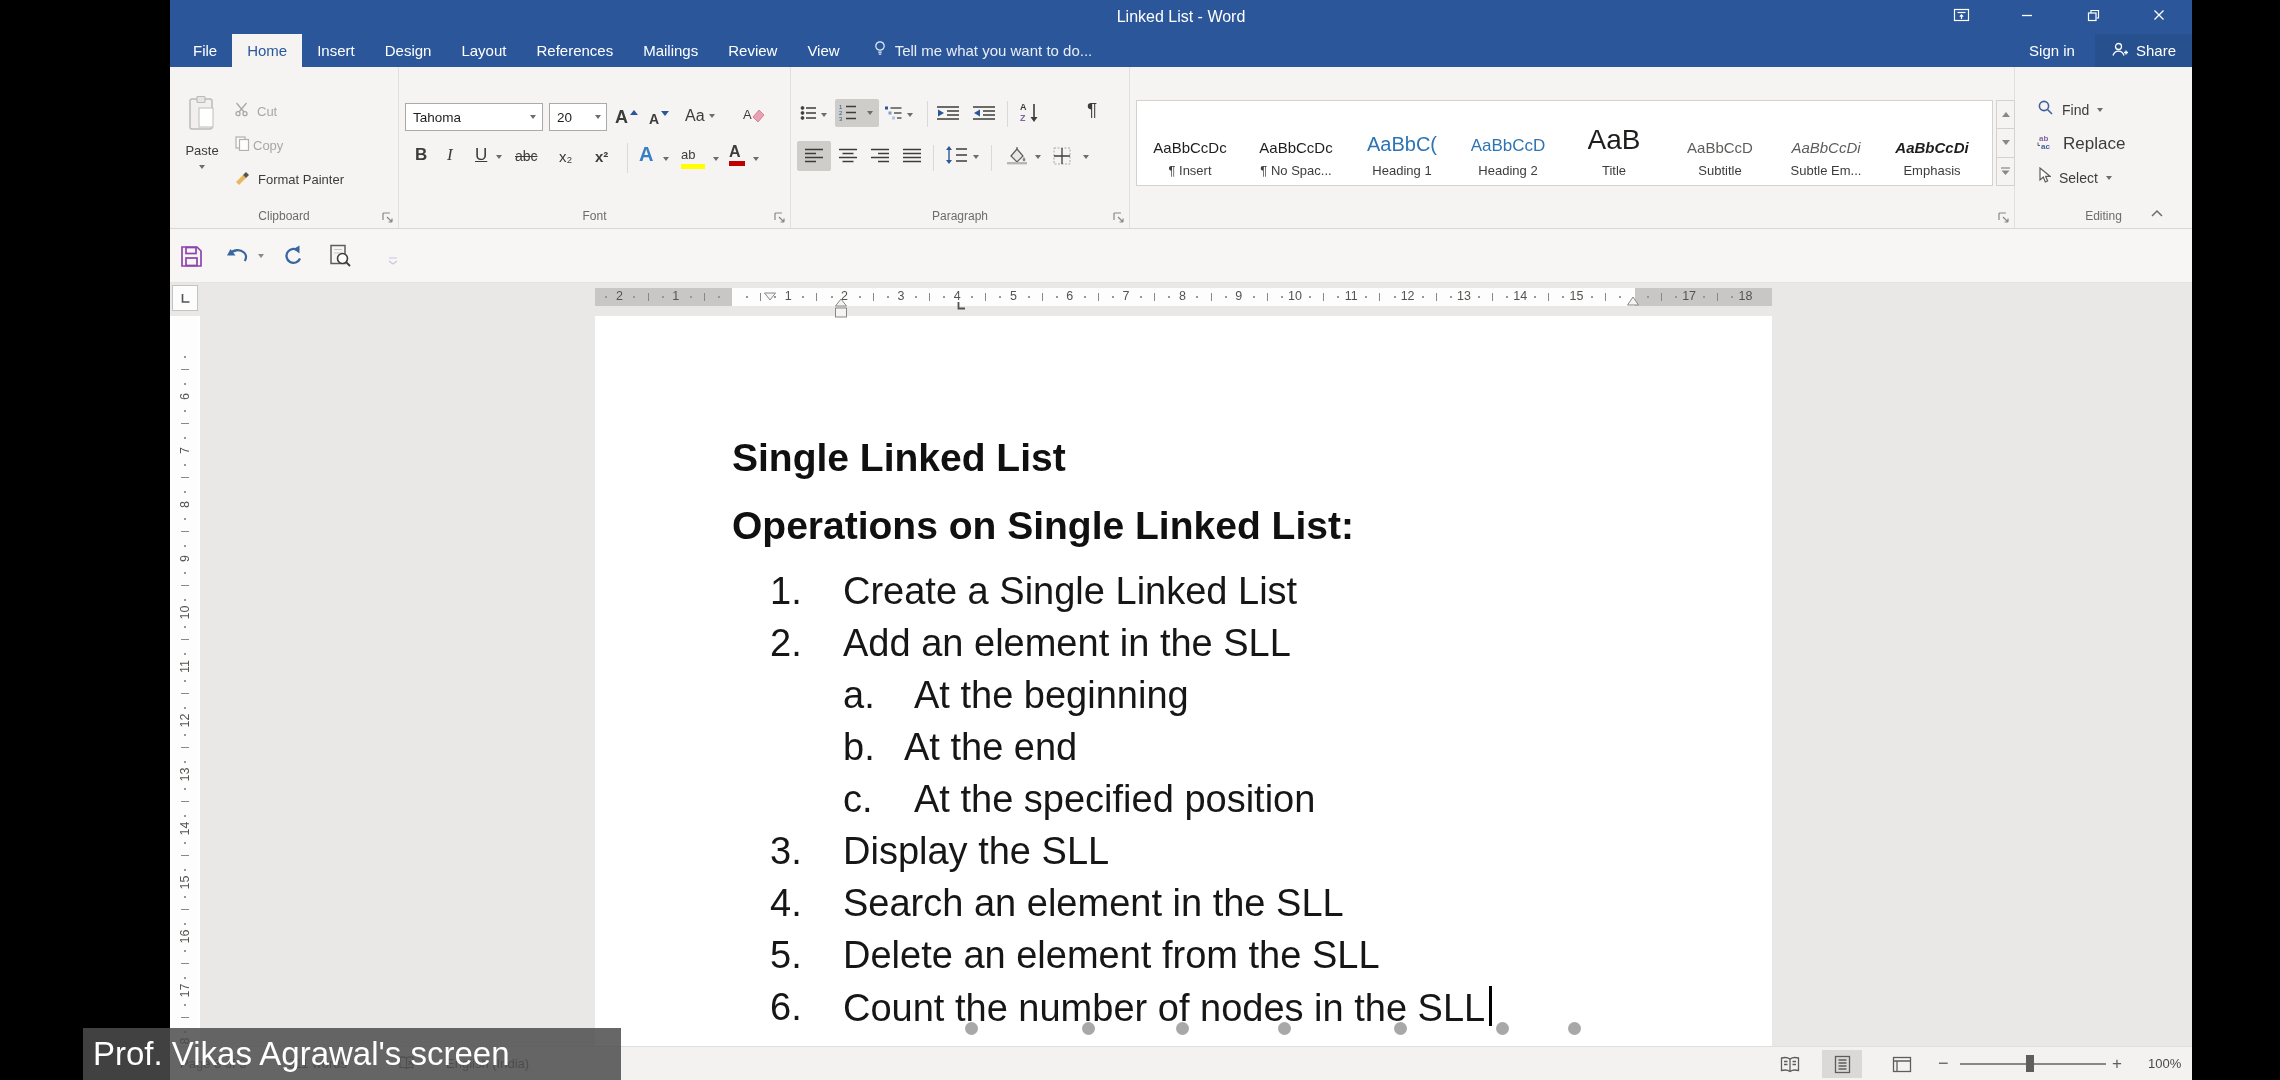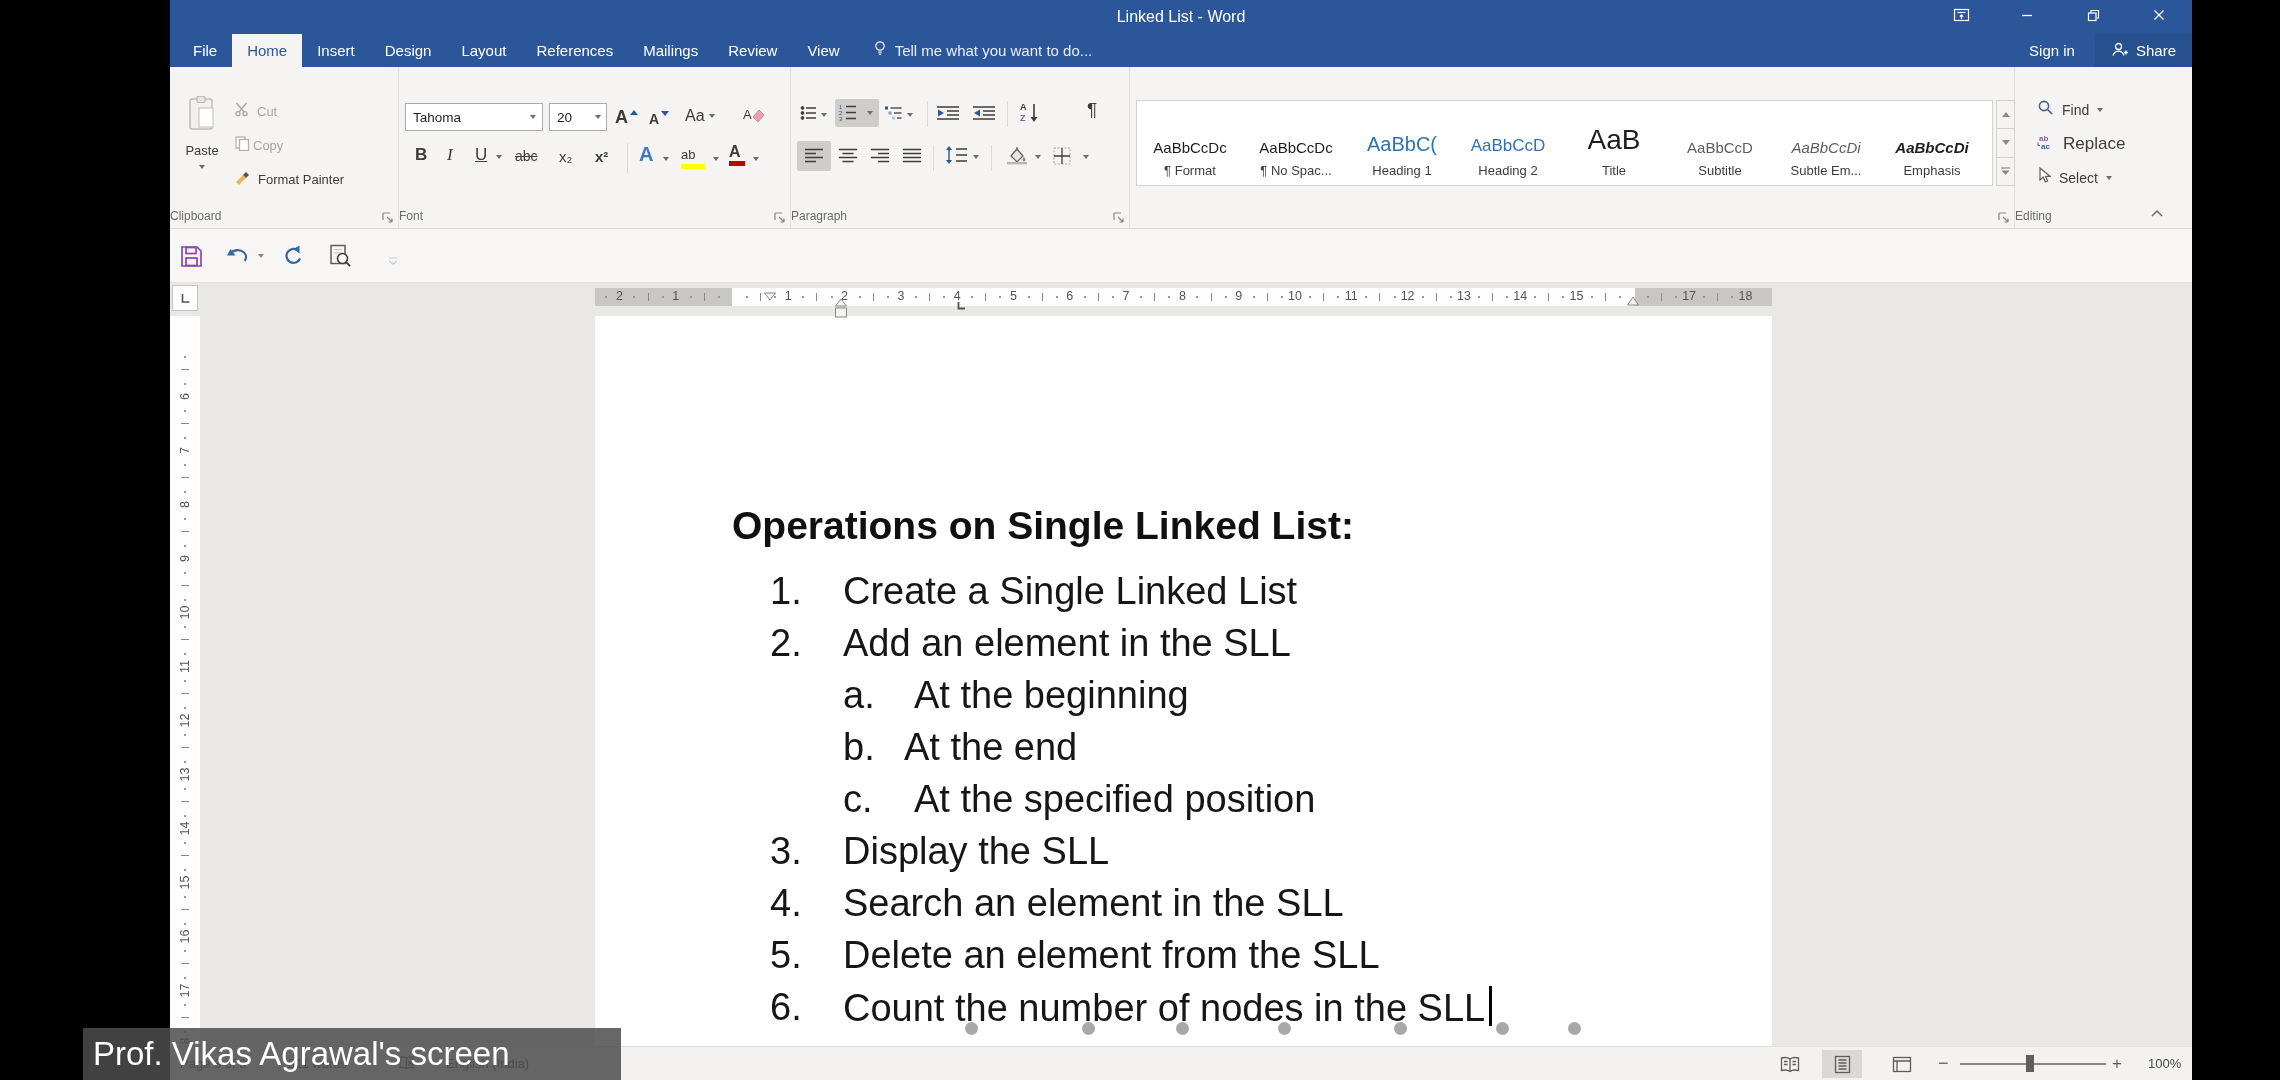--- a/index.html
+++ b/index.html
@@ -19,21 +19,21 @@
   .tab{padding:0 15px;font-size:15px;display:flex;align-items:center;white-space:nowrap}
   .tab.active{background:#f5f4f2;color:#2b579a}
   .tellme{display:flex;align-items:center;gap:8px;margin-left:18px;font-size:15px;color:#e9eef6;white-space:nowrap}
   .acct{position:absolute;right:0;top:0;height:33px;display:flex;align-items:center;color:#fff}
   .signin{font-size:15px;margin-right:20px}
   .share{background:#26508e;height:33px;display:flex;align-items:center;gap:7px;padding:0 16px;font-size:15px}
 
   
   .ribbon{position:absolute;top:67px;left:0;right:0;height:162px;background:#f5f4f2;border-bottom:1px solid #d8d6d4;display:flex;box-sizing:border-box}
   .rg{position:relative;height:100%;border-right:1px solid #e2e0dd;flex:none;box-sizing:border-box}
-  .rlabel{position:absolute;bottom:5px;left:0;width:100%;text-align:left;font-size:12px;color:#6e6c6a}
+  .rlabel{position:absolute;bottom:5px;left:0;width:100%;text-align:center;font-size:12px;color:#6e6c6a}
   .launch{position:absolute;right:4px;bottom:5px;width:13px;height:13px}
   .a{position:absolute}
   .btnlbl{font-size:13px;color:#3e3c3a;white-space:nowrap}
   .dis{color:#a9a7a5}
   .dar{display:inline-block;width:0;height:0;border-left:3.5px solid transparent;border-right:3.5px solid transparent;border-top:4px solid #6e6c6a}
   .combo{position:absolute;background:#fff;border:1px solid #abaaa8;display:flex;align-items:center;font-size:13.5px;color:#1f1e1d;box-sizing:border-box}
   .combo .cv{flex:1;padding-left:7px}
   .vsep{position:absolute;width:1px;background:#dbd9d6}
   .hl{background:#cfcdc9;border-radius:2px}
   .glyphbtn{position:absolute;display:flex;align-items:flex-end;gap:2px;color:#3e3c3a}
@@ -418,21 +418,21 @@
             <path d="M2 2h7M2 2v7"></path>
             <path d="M6 6l5 5M11 11h-3.5M11 11V7.5"></path>
           </svg>
       </span>
     </section>
 
     <section class="rg" style="width:885px">
       <div class="gallery">
           <div class="sitem">
             <div class="ssample s-normal">AaBbCcDc</div>
-            <div class="slabel">¶ Format</div>
+            <div class="slabel">¶ Insert</div>
           </div>
           <div class="sitem">
             <div class="ssample s-nospace">AaBbCcDc</div>
             <div class="slabel">¶ No Spac...</div>
           </div>
           <div class="sitem">
             <div class="ssample s-h1">AaBbC(</div>
             <div class="slabel">Heading 1</div>
           </div>
           <div class="sitem">
@@ -729,20 +729,21 @@
       <div class="vtd" style="top: 633.5px;"></div>
       <div class="vtb" style="top: 647px;"></div>
       <div class="vtd" style="top: 660.5px;"></div>
       <div class="vtd" style="top: 687.5px;"></div>
       <div class="vtb" style="top: 701px;"></div>
       <div class="vtd" style="top: 714.5px;"></div>
     </div>
 
   <div class="canvas">
     <div class="page">
+      <div class="dh" style="top:120px">Single Linked List</div>
       <div class="dh" style="top:188px">Operations on Single Linked List:</div>
       <div>
           <div class="dline" style="top: 254px; left: 0px;">
             <div class="dmark" style="left: 175px;">1.</div>
             <div class="dtext" style="left: 248px;">Create a Single Linked List</div>
           </div>
           <div class="dline" style="top: 306px; left: 0px;">
             <div class="dmark" style="left: 175px;">2.</div>
             <div class="dtext" style="left: 248px;">Add an element in the SLL</div>
           </div>

